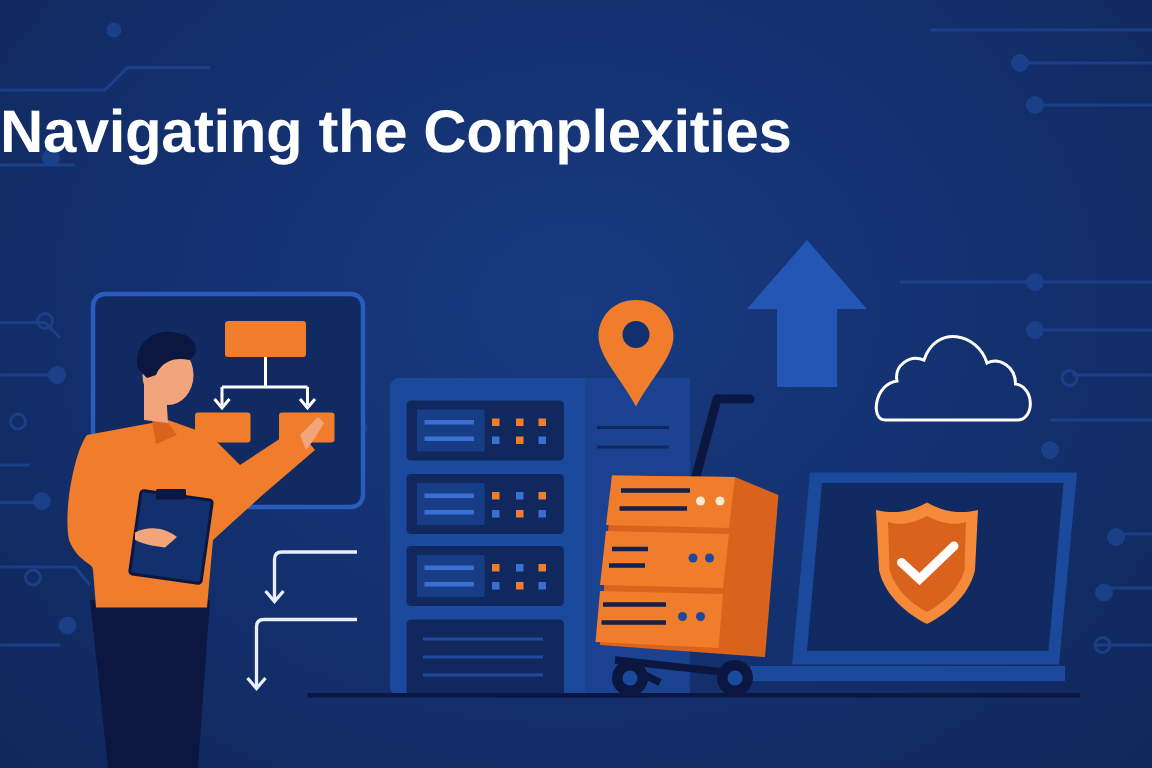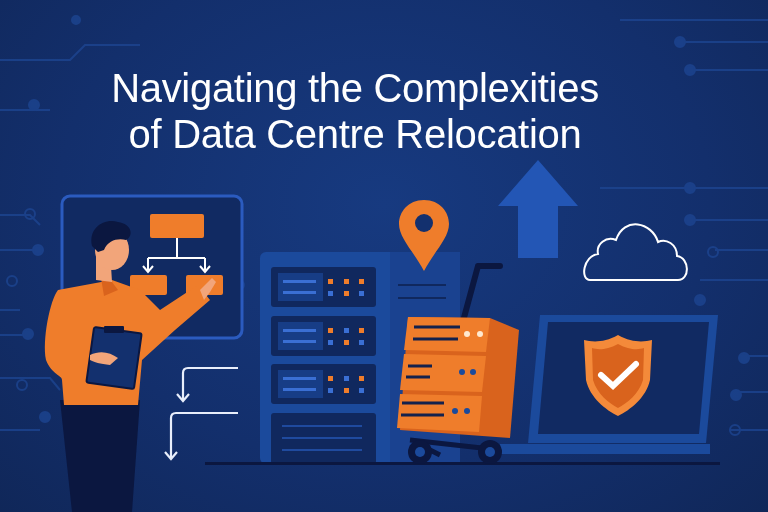--- a/index.html
+++ b/index.html
@@ -1,19 +1,19 @@
 <!DOCTYPE html>
 <html><head>
 <meta charset="utf-8">
 <style>
   html, body { margin:0; padding:0; }
   body { width:768px; height:512px; overflow:hidden; background:#13306e; }
   .stage { position:relative; width:768px; height:512px; background: radial-gradient(ellipse at 50% 40%, #173a80 0%, #132f6c 60%, #102759 100%); overflow:hidden; }
-  .title { position:absolute; left:0; top:38px; width:710px; text-align:center; color:#ffffff;
-    font-family:"Liberation Sans", sans-serif; font-weight:400; font-size:40px; line-height:46px; letter-spacing:-0.3px; }
+  .title { position:absolute; left:0; top:38px; width:710px; color:#ffffff;
+    font-family:"Liberation Sans", sans-serif; font-weight:700; font-size:40px; line-height:46px; letter-spacing:-0.3px; }
   .title span { display:block; }
   svg.art { position:absolute; left:0; top:0; }
 </style>
 </head>
 <body>
 
 <div class="stage">
 
   <svg class="art" width="768" height="512" viewBox="0 0 768 512">
     <g stroke="#1d4591" stroke-width="2" fill="none" opacity="0.8">
@@ -54,21 +54,20 @@
         <circle cx="735" cy="430" r="5"></circle>
       <path d="M210 285 H240"></path>
         <circle cx="240" cy="285" r="4" fill="#1d4591"></circle>
       <path d="M190 330 H230"></path>
         <circle cx="210" cy="330" r="4" fill="#1d4591"></circle>
     </g>
   </svg>
 
   <h1 class="title">
     <span>Navigating the Complexities</span>
-    <span>of Data Centre Relocation</span>
   </h1>
 
   <svg class="art" width="768" height="512" viewBox="0 0 768 512">
 
     <g>
       <rect x="62" y="196" width="180" height="142" rx="8" fill="#112a62" stroke="#2b5bbf" stroke-width="3"></rect>
       <rect x="150" y="214" width="54" height="24" rx="2" fill="#ef7d2b"></rect>
       <path d="M177 238 V258 M148 258 H205 M148 258 V270 M205 258 V270" stroke="#fff" stroke-width="2" fill="none"></path>
       <path d="M143 266 L148 272 L153 266 M200 266 L205 272 L210 266" stroke="#fff" stroke-width="2" fill="none"></path>
       <rect x="130" y="275" width="37" height="20" rx="2" fill="#ef7d2b"></rect>

